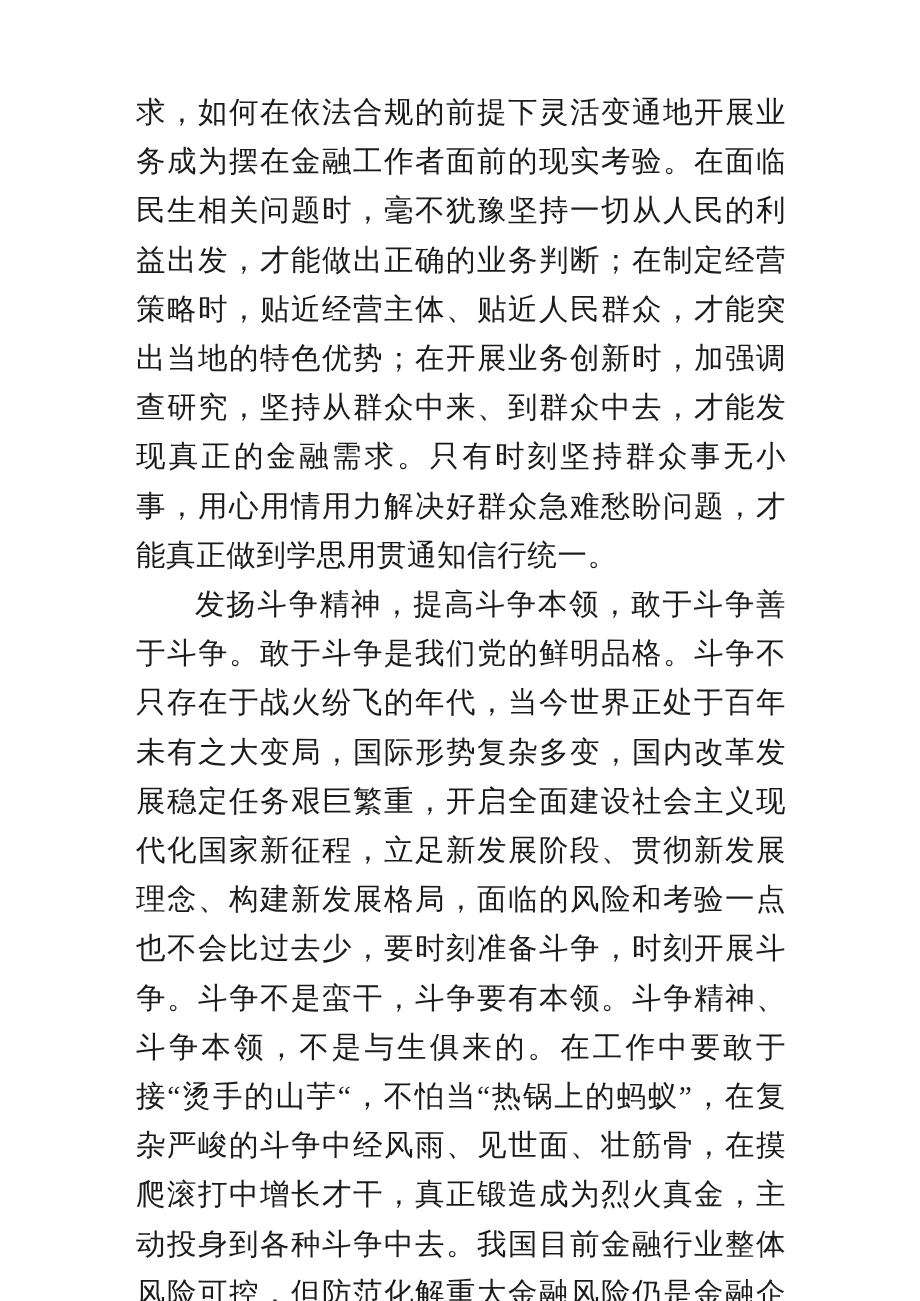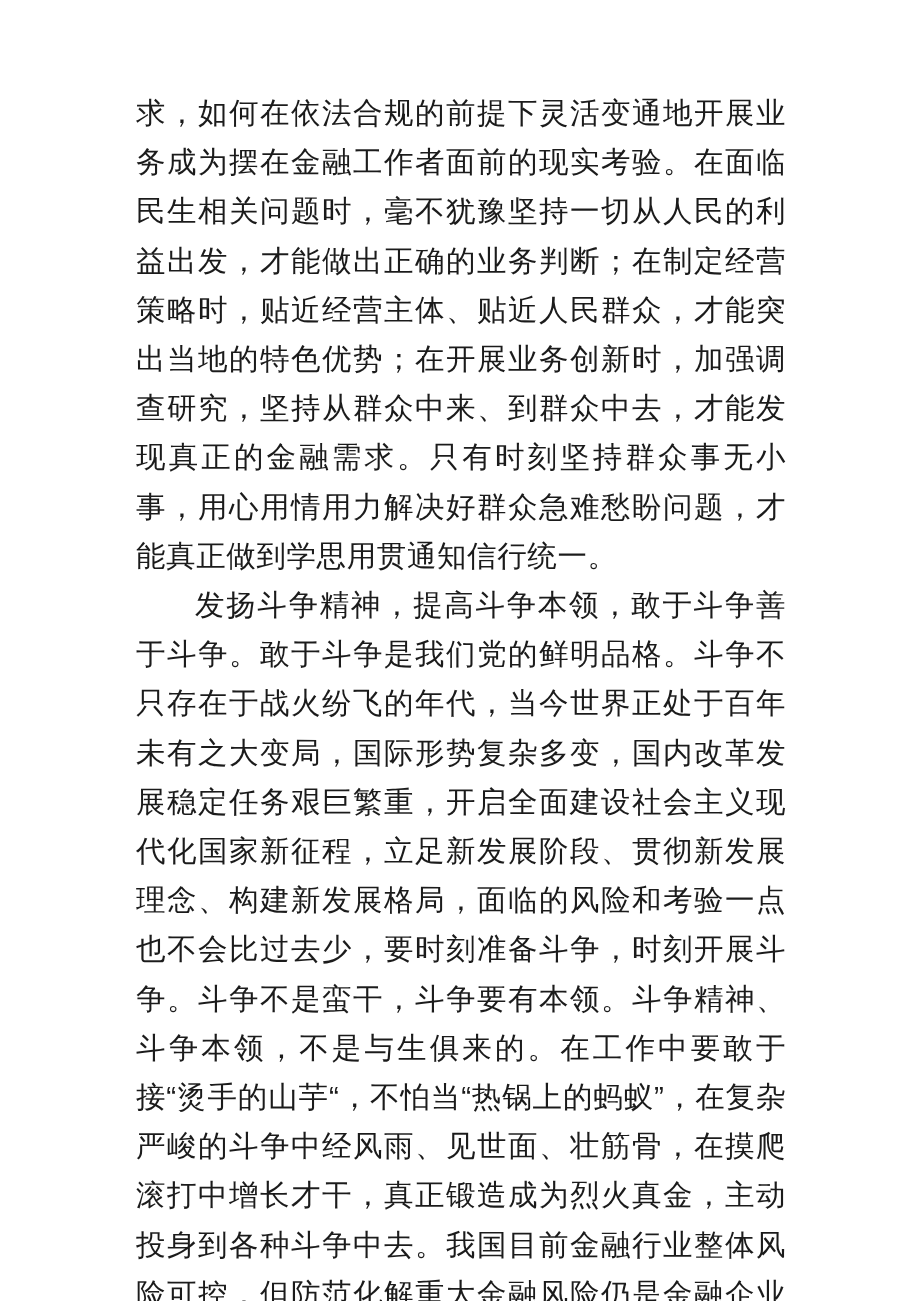--- a/index.html
+++ b/index.html
@@ -16,21 +16,21 @@
     box-sizing: border-box;
   }
   .text-body {
     position: absolute;
     left: 136px;
     top: 88px;
     width: 650px;
   }
   .para {
     margin: 0;
-    font-family: Liberation Sans, sans-serif;
+    font-family: Liberation Serif, serif;
     font-size: 29.5px;
     line-height: 49.2px;
     color: #1b1b1b;
     text-align: justify;
     text-justify: inter-character;
     letter-spacing: 0.6px;
     font-weight: 400;
     -webkit-font-smoothing: antialiased;
   }
   .para.indent {

